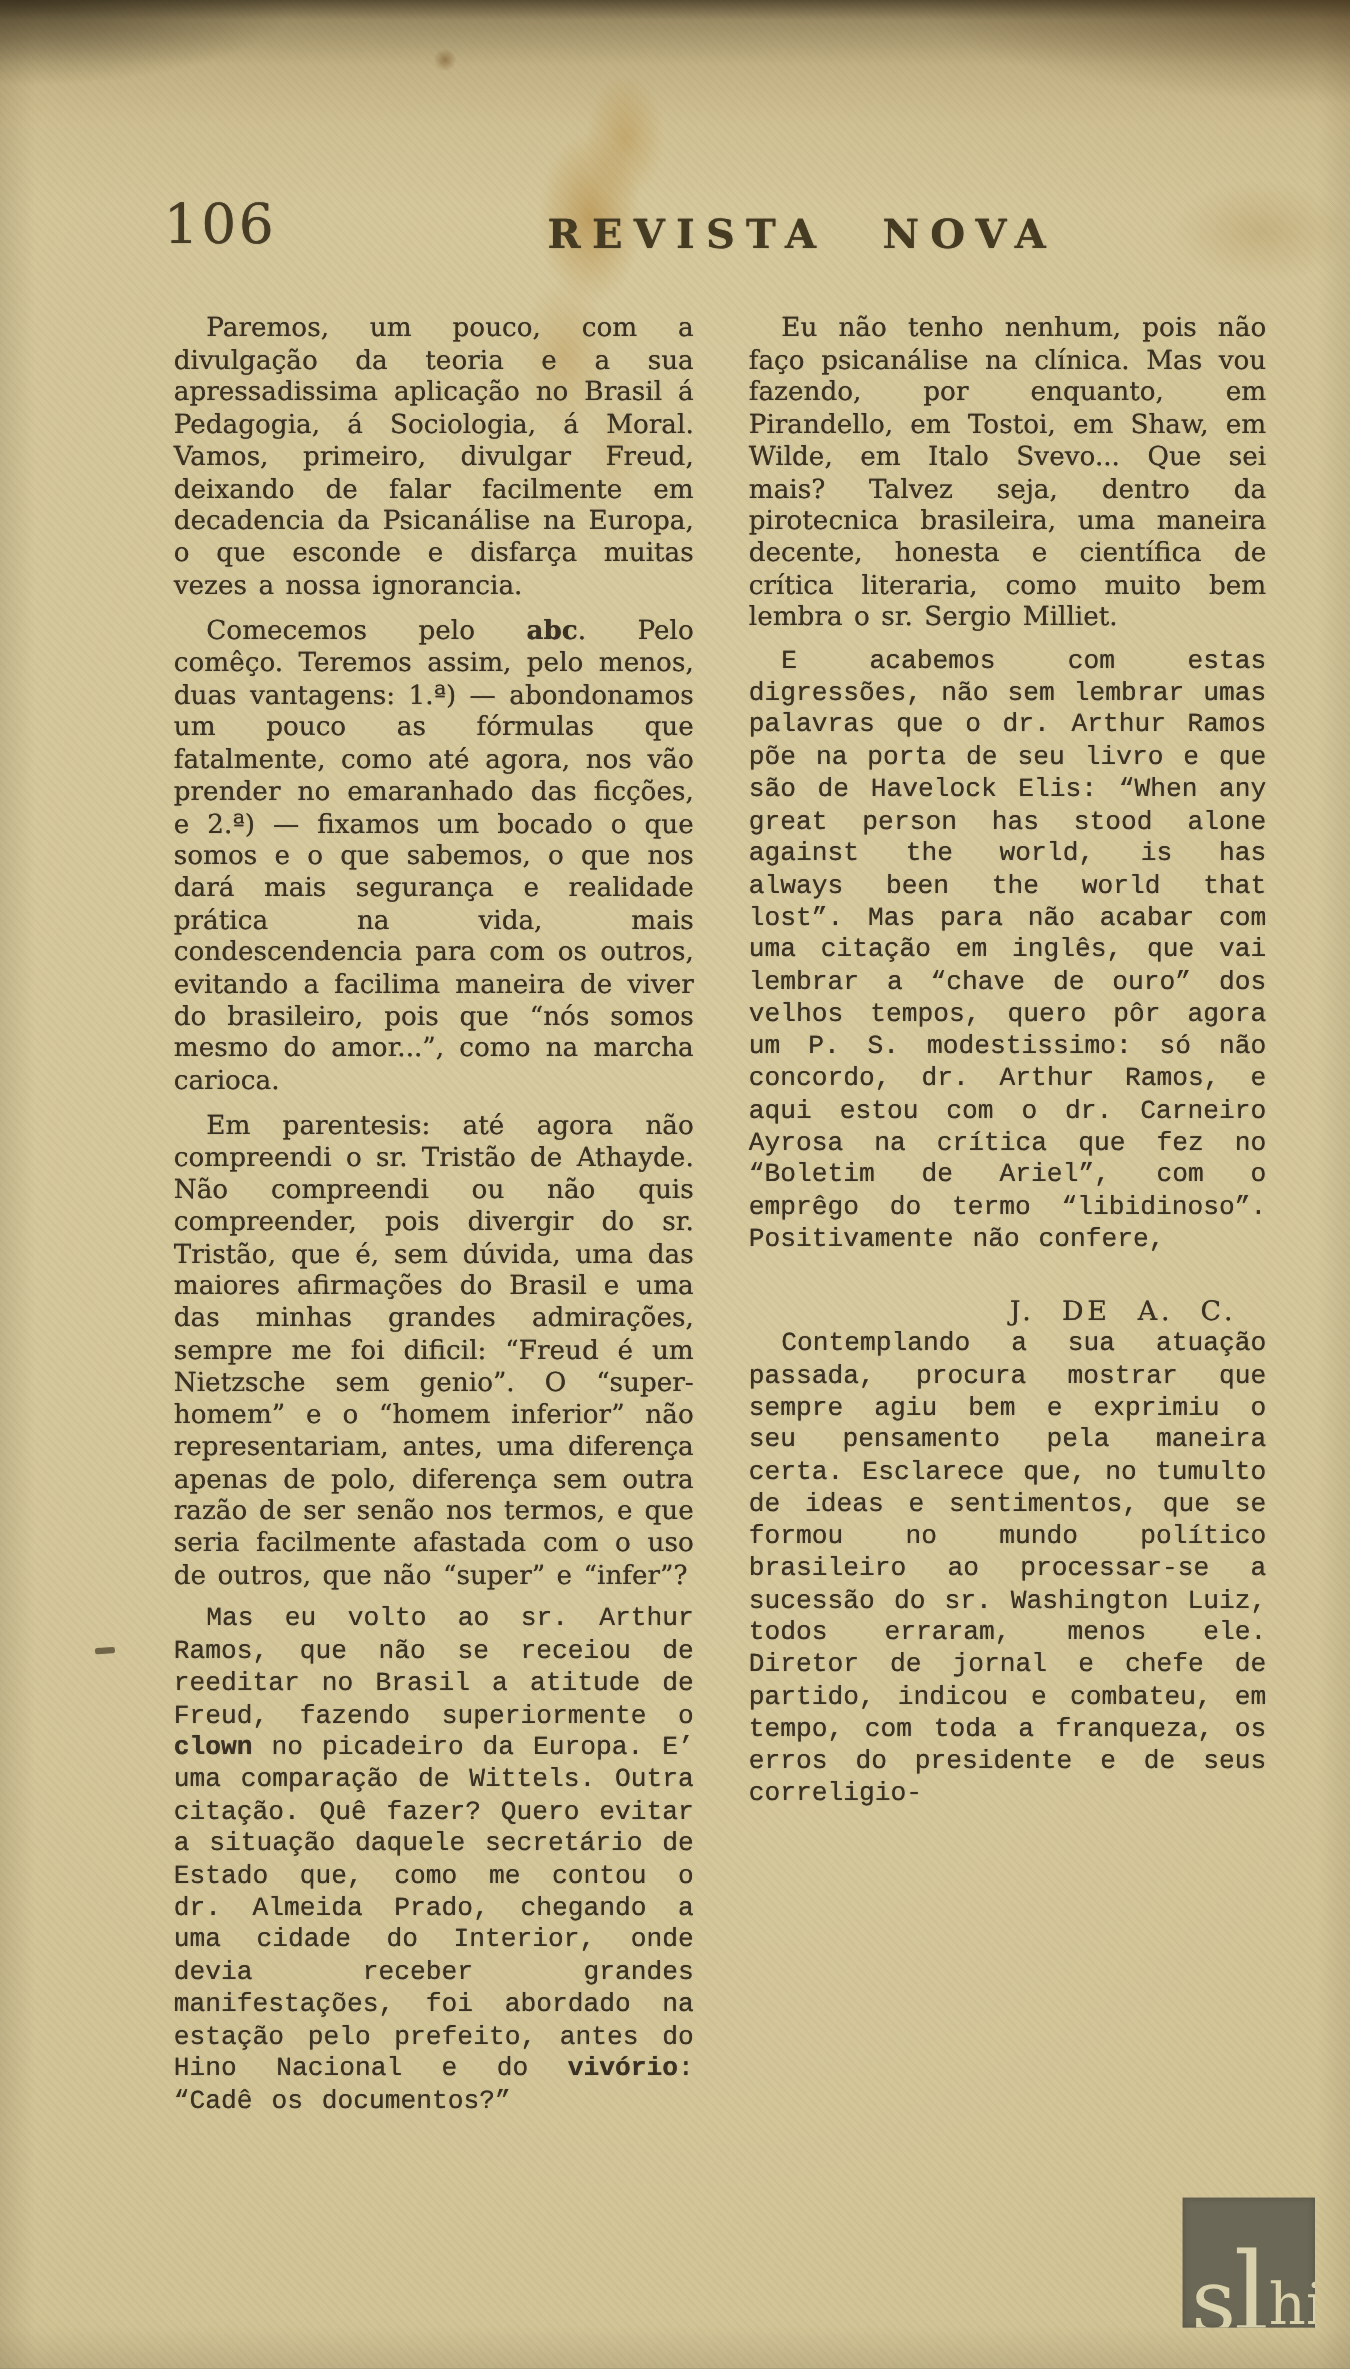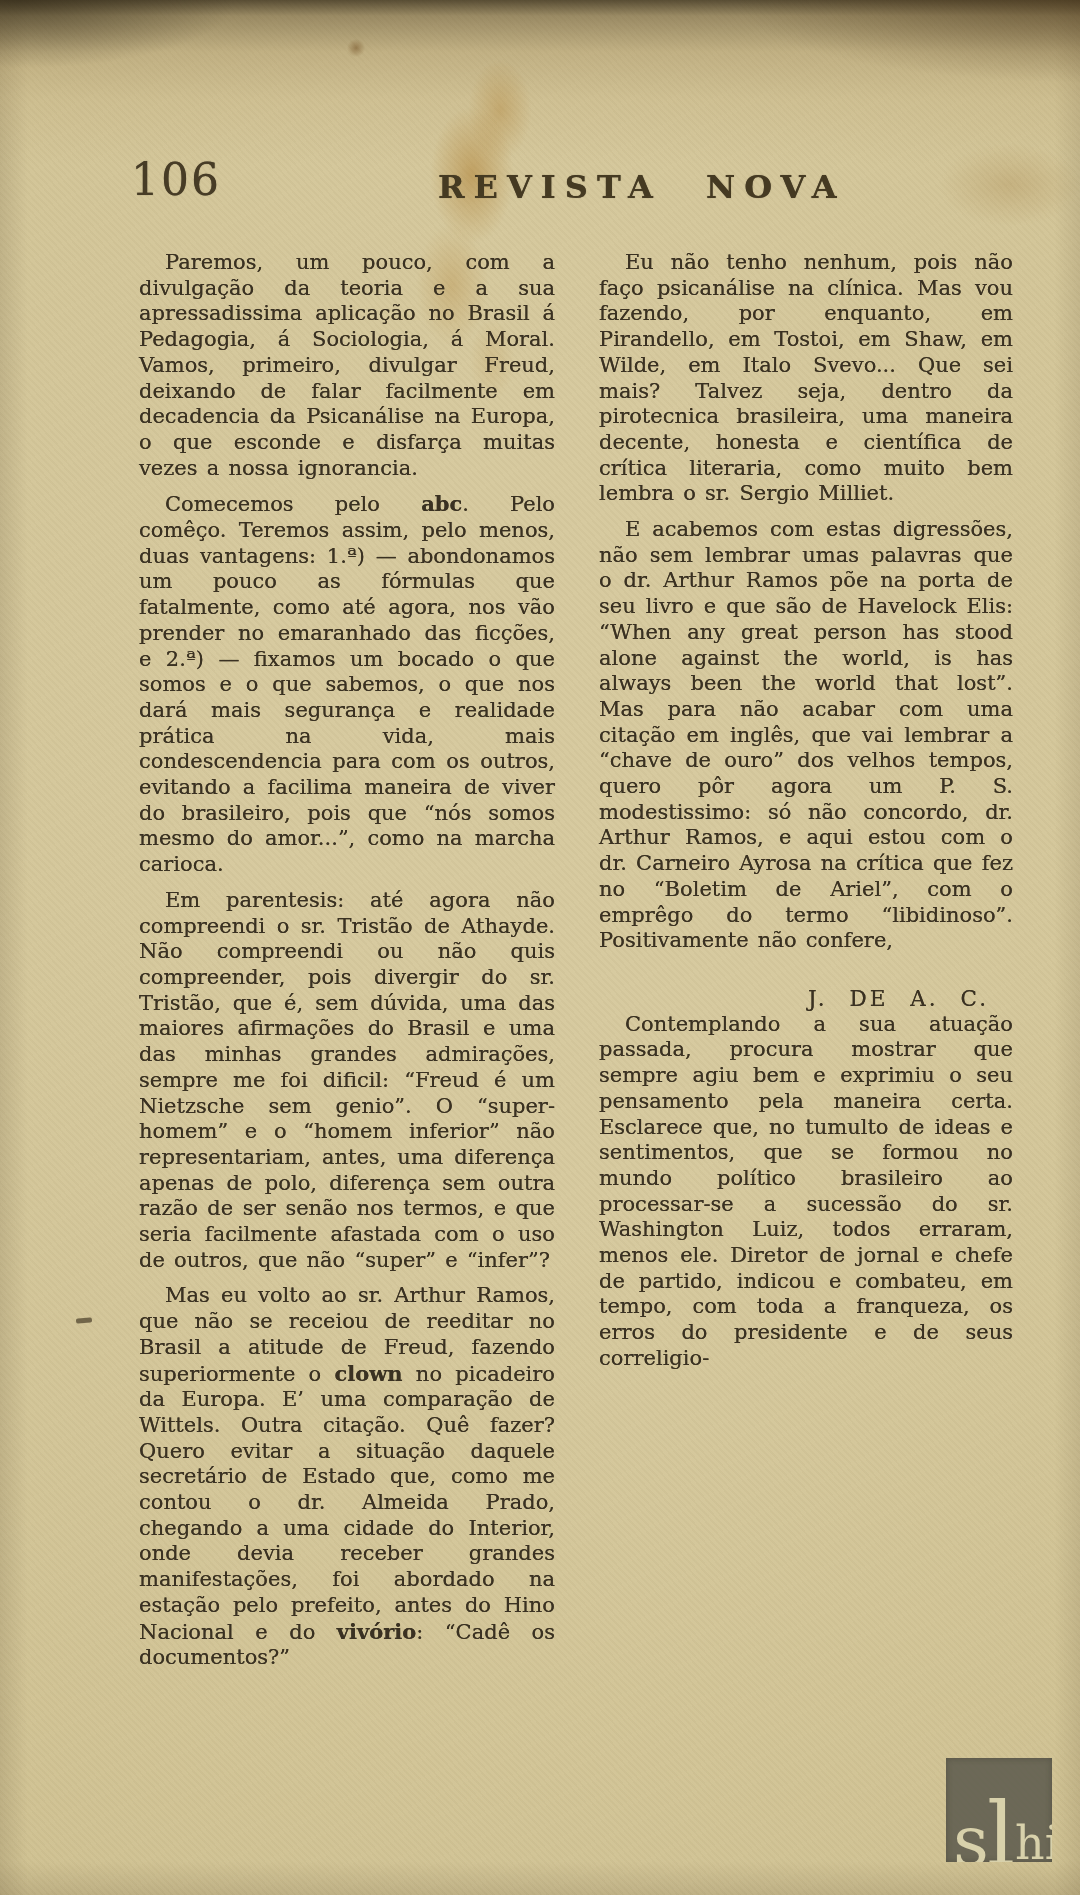--- a/index.html
+++ b/index.html
@@ -55,21 +55,21 @@
     margin-top:33px;
   }
   .col-left{left:139px;width:416px;}
   .col-right{left:599px;width:414px;}
   .para{
     margin:0 0 10px 0;
     text-align:justify;
     text-indent:26px;
     word-spacing:2.5px;
   }
-  .para.tight{margin-bottom:0;}
+  .para.tight{margin-bottom:0;font-family:Liberation Mono, monospace;}
   b{font-weight:bold;}
   .signature{
     margin:32px 0 0 0;
     text-align:right;
     padding-right:24px;
     font-weight:normal;
     font-size:21.5px;
     letter-spacing:3px;word-spacing:12px;
   }
   .review-heading{

